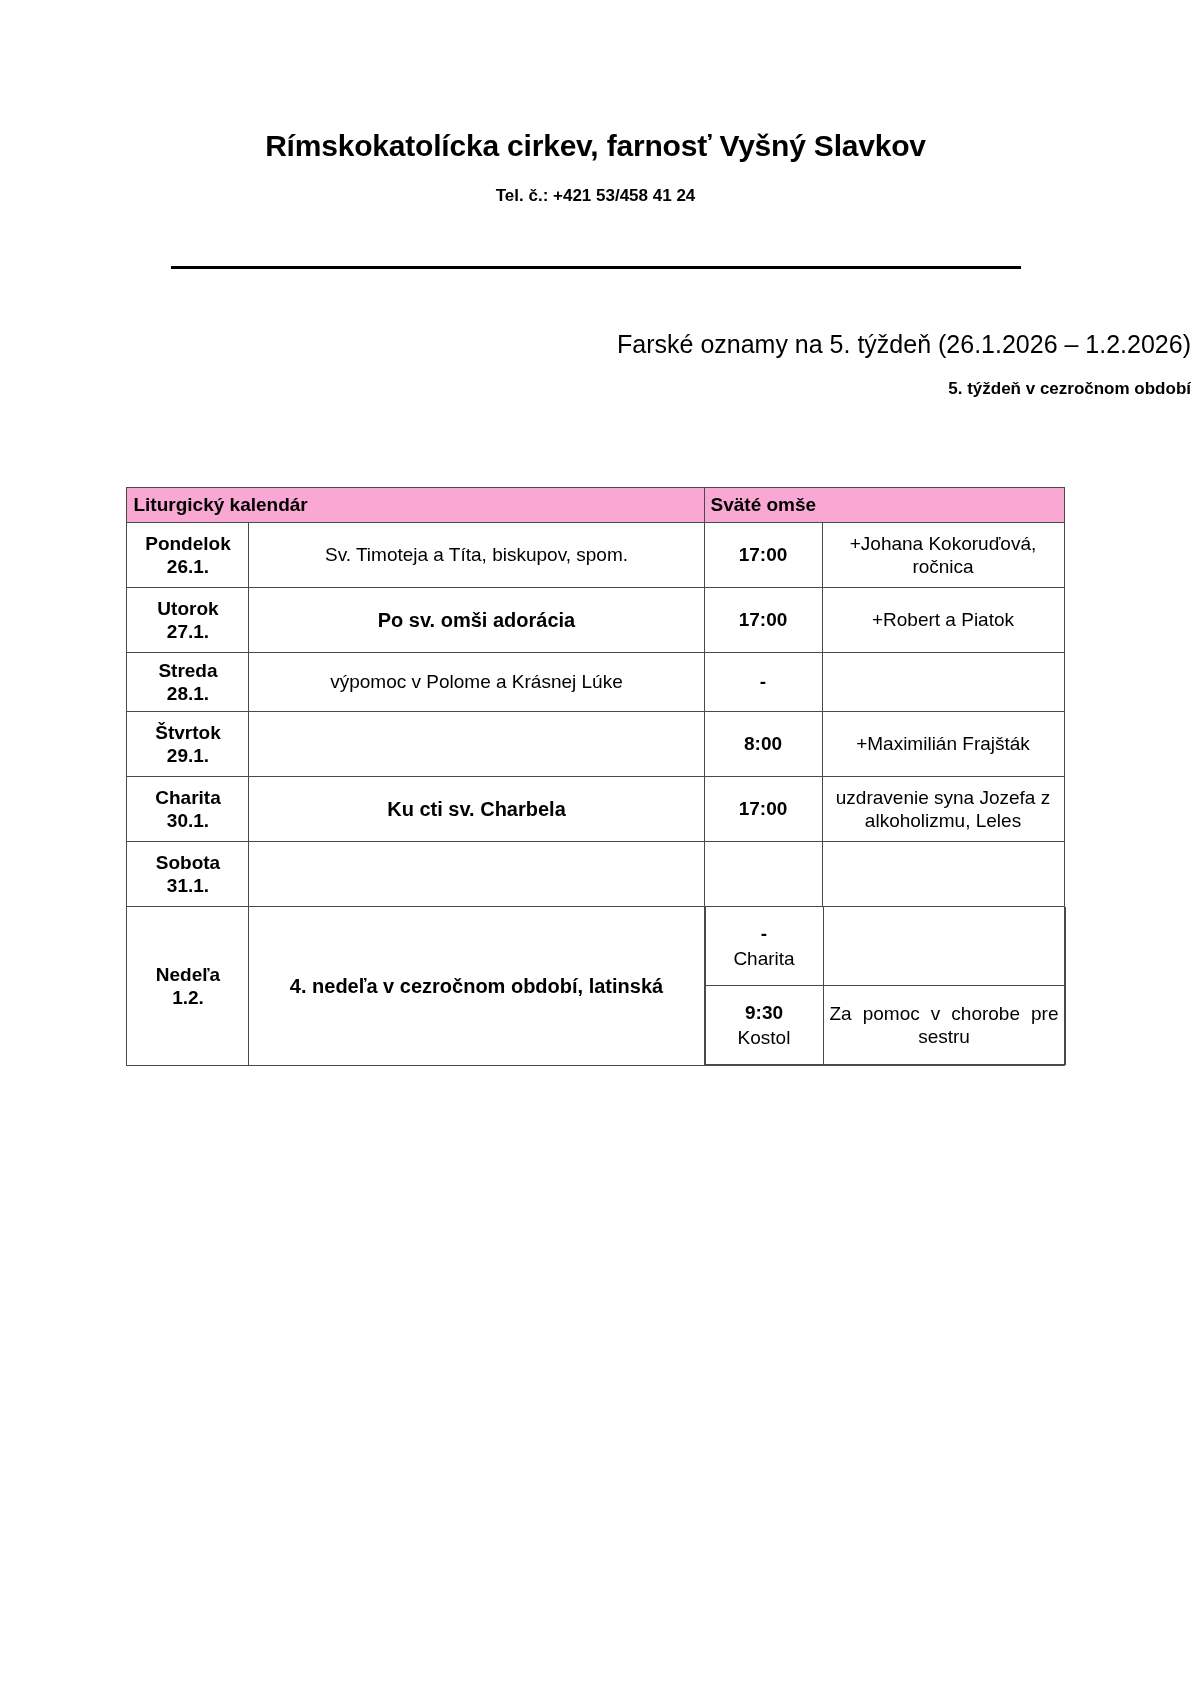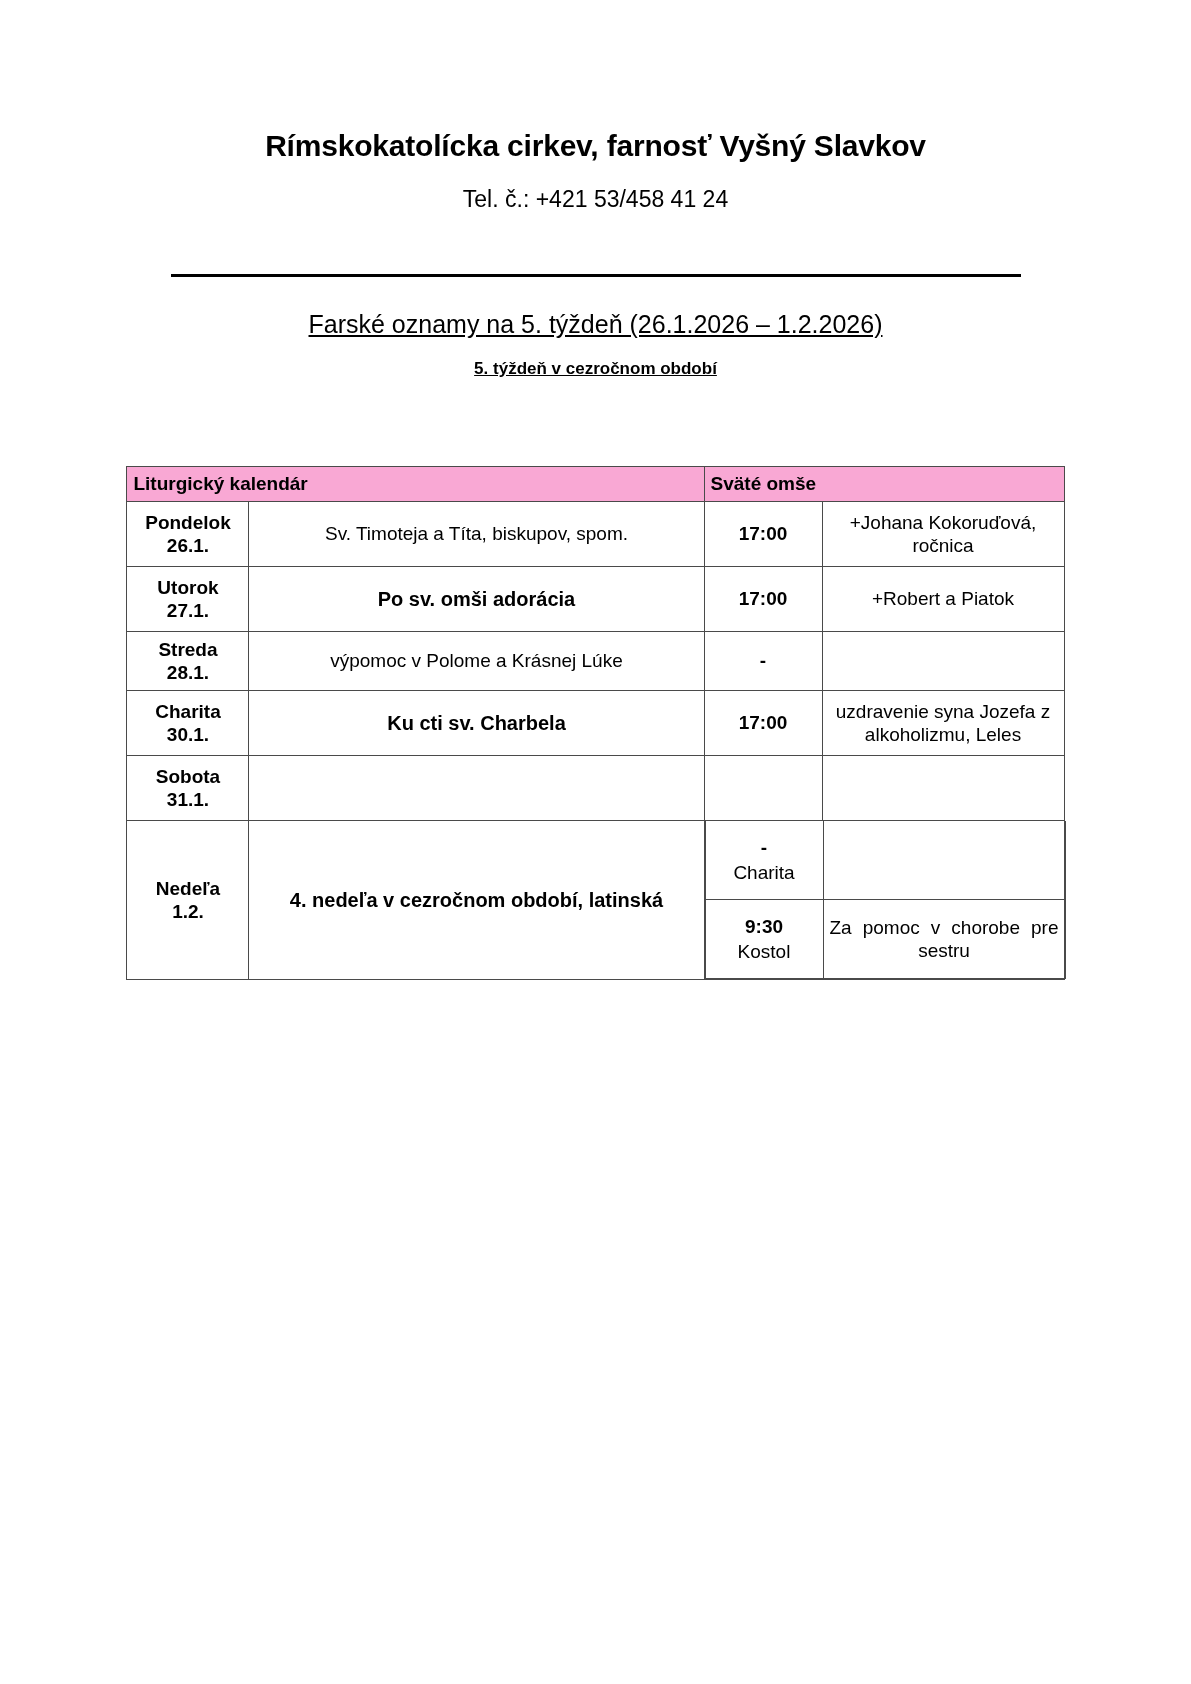--- a/index.html
+++ b/index.html
@@ -36,43 +36,42 @@
     margin: 0;
   }
   .parish-address {
     font-size: 23px;
     font-weight: normal;
     line-height: 1.2;
     margin: 0;
     padding-top: 36px;
   }
   .parish-phone {
-    font-size: 23px;
-    font-weight: normal;
+    font-size: 17px;
+    font-weight: bold;
     line-height: 1.2;
     margin: 0;
     padding-top: 22px;
   }
 
   .divider-wrap {
     padding-top: 60px;
     display: flex;
     justify-content: center;
   }
   .divider {
     width: 850px;
     height: 3px;
     background: #000000;
   }
 
   
   .announce-block {
-    text-align: center;
-    padding-top: 32px;
-    text-decoration: underline;
+    text-align: right;
+    padding-top: 60px;
   }
   .announce-line {
     font-size: 25px;
     line-height: 1.2;
     margin: 0;
   }
   .season-line {
     font-size: 17px;
     font-weight: bold;
     line-height: 1.2;
@@ -216,20 +215,29 @@
         <tr class="r-mid">
           <td class="day-cell">
             <span>Streda</span><br>
             <span>28.1.</span>
           </td>
           <td class="litur-cell">výpomoc v Polome a Krásnej Lúke</td>
           <td class="time-cell">-</td>
           <td class="intent-cell"></td>
         </tr>
 
+        <tr class="r-tall">
+          <td class="day-cell">
+            <span>Štvrtok</span><br>
+            <span>29.1.</span>
+          </td>
+          <td class="litur-cell"></td>
+          <td class="time-cell">8:00</td>
+          <td class="intent-cell">+Maximilián Frajšták</td>
+        </tr>
 
         <tr class="r-tall">
           <td class="day-cell">
             <span>Charita</span><br>
             <span>30.1.</span>
           </td>
           <td class="litur-cell bold">Ku cti sv. Charbela</td>
           <td class="time-cell">17:00</td>
           <td class="intent-cell">uzdravenie syna Jozefa z alkoholizmu, Leles</td>
         </tr>

